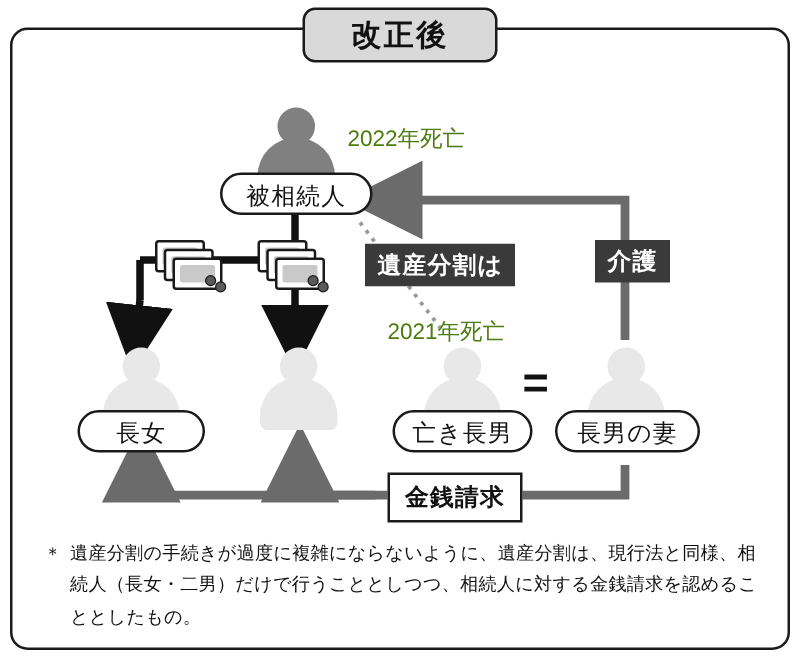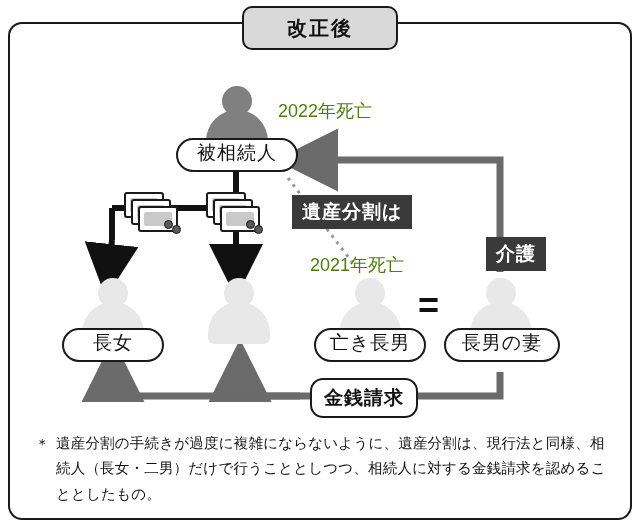--- a/index.html
+++ b/index.html
@@ -39,21 +39,21 @@
     background: #d9d9d9;
     border: 2px solid #1a1a1a;
     border-radius: 10px;
     box-sizing: border-box;
     display: flex;
     align-items: center;
     justify-content: center;
     z-index: 12;
   }
   .title-pill span {
-    font-size: 20px;
+    font-size: 24px;
     font-weight: bold;
     letter-spacing: 2px;
     color: #111;
   }
 
   
   svg.lines {
     position: absolute;
     left: 0;
     top: 0;
@@ -91,21 +91,21 @@
 
   
   .capsule {
     position: absolute;
     height: 34px;
     border: 2px solid #1a1a1a;
     border-radius: 17px;
     background: #ffffff;
     box-sizing: border-box;
     display: flex;
-    align-items: flex-start;
+    align-items: flex-end;
     justify-content: center;
     z-index: 6;
   }
   .capsule span {
     font-size: 19px;
     color: #111;
     font-weight: normal;
     letter-spacing: 1px;
   }
 
@@ -279,21 +279,21 @@
       </div>
     <div class="bill" style="left:14px; top:14px;">
       <div class="inner"></div>
       <div class="coin" style="left:24px; top:12px;"></div>
       <div class="coin" style="left:32px; top:17px;"></div>
     </div>
   </div>
 
   <div class="box-label" style="left:292px; top:195px;">遺産分割は</div>
 
-  <div class="box-label" style="left:486px; top:192px;margin-top:45px;">介護</div>
+  <div class="box-label" style="left:476px; top:192px;">介護</div>
 
   <div class="plain-label" style="left:310px; top:253px;">2021年死亡</div>
 
   <div class="person light" style="left:82px; top:278px; width:62px; height:66px;">
     <div class="head"></div>
     <div class="body"></div>
   </div>
   <div class="capsule" style="left:62px; top:328px; width:102px;">
     <span>長女</span>
   </div>
@@ -314,21 +314,21 @@
   <div class="equals" style="left:418px; top:288px;">=</div>
 
   <div class="person light" style="left:470px; top:278px; width:62px; height:66px;">
     <div class="head"></div>
     <div class="body"></div>
   </div>
   <div class="capsule" style="left:444px; top:328px; width:116px;">
     <span>長男の妻</span>
   </div>
 
-  <div class="box-label-light" style="left:310px; top:378px;border-radius:13px;">
+  <div class="box-label-light" style="left:310px; top:378px;">
     <span>金銭請求</span>
   </div>
 
   <div class="footnote">
     <span class="star">＊</span>
     <span class="ftext">遺産分割の手続きが過度に複雑にならないように、遺産分割は、現行法と同様、相続人（長女・二男）だけで行うこととしつつ、相続人に対する金銭請求を認めることとしたもの。</span>
   </div>
 
 </div>
 

